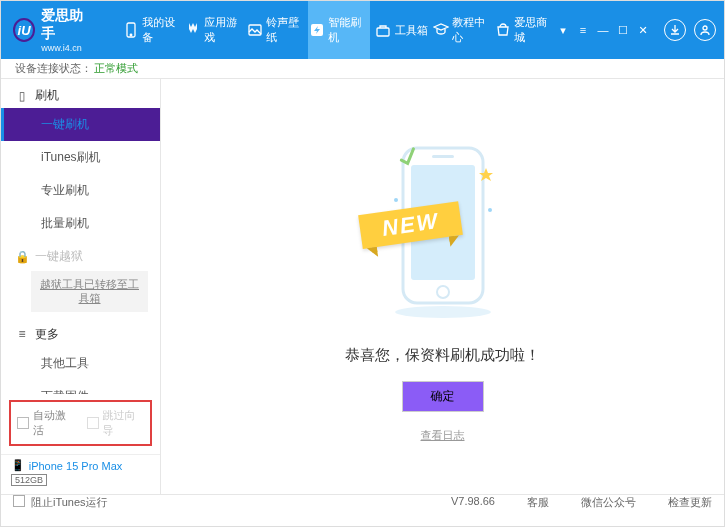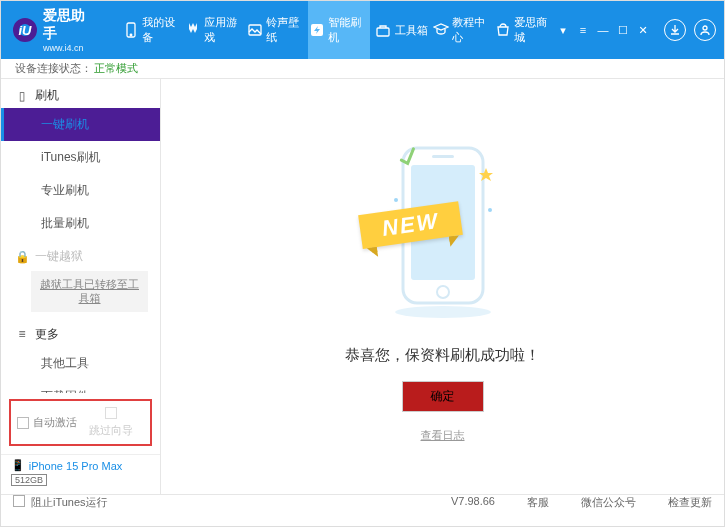--- a/index.html
+++ b/index.html
@@ -1,21 +1,21 @@
 <!DOCTYPE html>
 <html><head>
 <meta charset="utf-8">
 <style>
 * { margin: 0; padding: 0; box-sizing: border-box; font-family: "Microsoft YaHei", Arial, sans-serif; }
 body { background: #fff; width: 725px; height: 527px; overflow: hidden; border: 1px solid #ddd; }
 
 
 .header { background: #1a8fe6; color: #fff; height: 58px; display: flex; align-items: center; padding: 0 8px 0 12px; }
 .logo-wrap { display: flex; align-items: center; gap: 6px; }
-.logo-circle { width: 24px; height: 24px; border: 6px solid #4c1d95; border-radius: 50%; display: flex; align-items: center; justify-content: center; font-weight: bold; font-size: 13px; font-style: italic; }
+.logo-circle { width: 24px; height: 24px; border: 2px solid #4c1d95; border-radius: 50%; display: flex; align-items: center; justify-content: center; font-weight: bold; font-size: 13px; font-style: italic; }
 .logo-text .app-name { font-size: 14px; font-weight: bold; }
 .logo-text .site { font-size: 9px; opacity: .9; }
 
 .nav { display: flex; margin-left: 30px; height: 100%; }
 .nav-item { width: 62px; display: flex; flex-direction: row; align-items: center; justify-content: center; font-size: 11px; cursor: pointer; gap: 3px; }
 .nav-item.active { background: #57b7f7; }
 .nav-icon { width: 18px; height: 18px; display: flex; align-items: center; justify-content: center; }
 
 .win-controls { margin-left: auto; display: flex; align-items: center; gap: 8px; font-size: 11px; }
 .tray { display: flex; gap: 6px; margin-right: 6px; }
@@ -34,38 +34,38 @@
 .sb-scroll { flex: 1; overflow: hidden; }
 .sb-head { display: flex; align-items: center; gap: 6px; padding: 8px 14px 4px; color: #333; font-size: 12px; }
 .sb-head .ico { width: 14px; text-align: center; color: #555; }
 .sb-head.muted { color: #bbb; }
 .sb-item { padding: 8px 14px 8px 40px; cursor: pointer; }
 .sb-item.active { background: #4c1d95; border-left: 3px solid #1a8fe6; color: #1a8fe6; padding-left: 37px; }
 .sb-item.multi { line-height: 1.3; text-align: center; background: #f3f3f3; margin: 2px 12px 6px 30px; padding: 6px 4px; font-size: 11px; color: #888; text-decoration: underline; }
 
 .checkbox-row { border: 2px solid #e04040; margin: 6px 8px 8px; padding: 6px 6px; display: flex; gap: 12px; align-items: center; font-size: 11px; color: #888; }
 .checkbox-row .cb { width: 12px; height: 12px; border: 1px solid #bbb; display: inline-block; flex-shrink: 0; }
-.checkbox-row .disabled { color: #ccc; flex-direction: column; }
+.checkbox-row .disabled { color: #ccc; }
 .checkbox-row .disabled .cb { border-color: #ddd; }
 
 .device-box { padding: 4px 10px 8px; border-top: 1px solid #eee; }
 .device-name { color: #1a8fe6; font-size: 11px; display: flex; align-items: center; gap: 4px; }
 .badge { display: inline-block; border: 1px solid #888; font-size: 9px; padding: 0 3px; color: #666; margin-top: 2px; }
 .dev-type { font-size: 10px; color: #aaa; margin-top: 2px; }
 
 
 .main { flex: 1; display: flex; flex-direction: column; align-items: center; justify-content: center; gap: 16px; position: relative; }
 .phone-illus { width: 150px; height: 200px; position: relative; display: flex; align-items: center; justify-content: center; }
 .ribbon { position: absolute; background: #ffcf3f; color: #fff; font-weight: bold; font-style: italic; padding: 4px 22px; font-size: 22px; transform: rotate(-8deg); top: 78px; left: -8px; letter-spacing: 2px; box-shadow: 0 2px 4px rgba(0,0,0,.15); }
 .ribbon:before, .ribbon:after { content: ""; position: absolute; top: 100%; border: 5px solid transparent; border-top-color: #d8a820; }
 .ribbon:before { left: 4px; border-right-color: #d8a820; }
 .ribbon:after { right: 4px; border-left-color: #d8a820; }
 .phone-svg { width: 110px; }
 .msg { font-size: 15px; color: #333; font-weight: 500; }
-.btn-ok { border: 1px solid #ccc; background: #b91c1c; padding: 6px 28px; font-size: 12px; cursor: pointer; }
+.btn-ok { border: 1px solid #ccc; background: #8b5cf6; padding: 6px 28px; font-size: 12px; cursor: pointer; }
 .link-log { font-size: 11px; color: #999; text-decoration: underline; cursor: pointer; }
 
 
 .footer { height: 24px; border-top: 1px solid #e6e6e6; display: flex; align-items: flex-start; padding: 0 12px; font-size: 11px; color: #666; gap: 6px; }
 .footer .cb { width: 12px; height: 12px; border: 1px solid #aaa; display: inline-block; }
 .footer .spacer { flex: 1; }
 .footer .f-link { margin-left: 26px; cursor: pointer; }
 </style>
 </head>
 <body>

